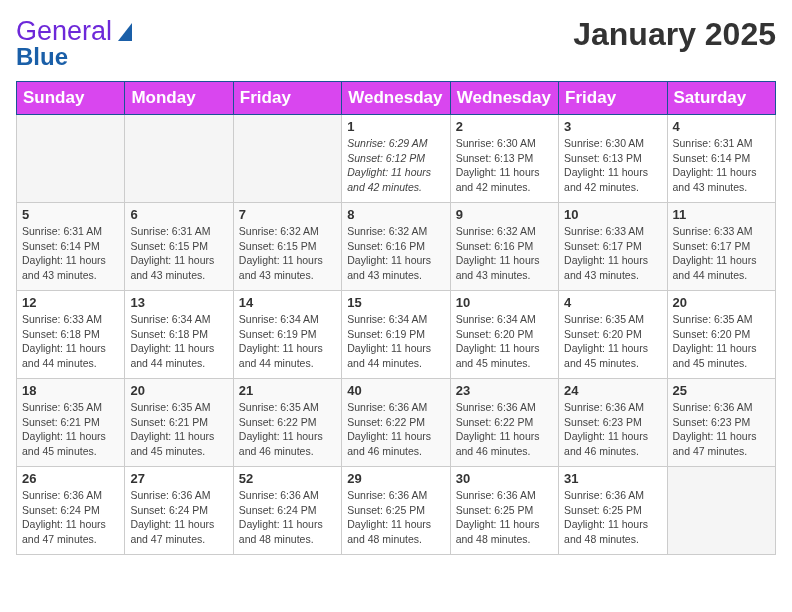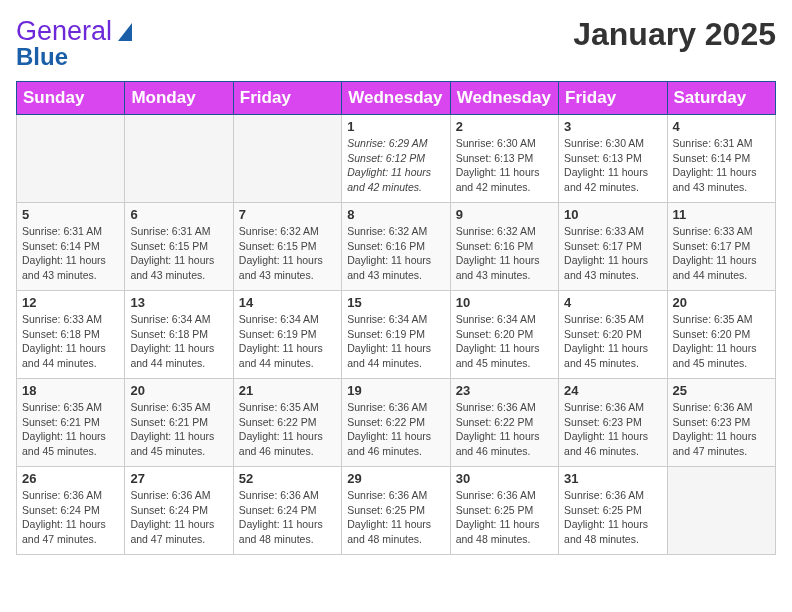--- a/index.html
+++ b/index.html
@@ -255,21 +255,21 @@
 and 45 minutes.</div>
         </td>
         <td>
           <div class="day-number">21</div>
           <div class="day-info" style="white-space: pre-line;">Sunrise: 6:35 AM
 Sunset: 6:22 PM
 Daylight: 11 hours
 and 46 minutes.</div>
         </td>
         <td>
-          <div class="day-number">19</div>
+          <div class="day-number">40</div>
           <div class="day-info" style="white-space: pre-line;">Sunrise: 6:36 AM
 Sunset: 6:22 PM
 Daylight: 11 hours
 and 46 minutes.</div>
         </td>
         <td>
           <div class="day-number">23</div>
           <div class="day-info" style="white-space: pre-line;">Sunrise: 6:36 AM
 Sunset: 6:22 PM
 Daylight: 11 hours

